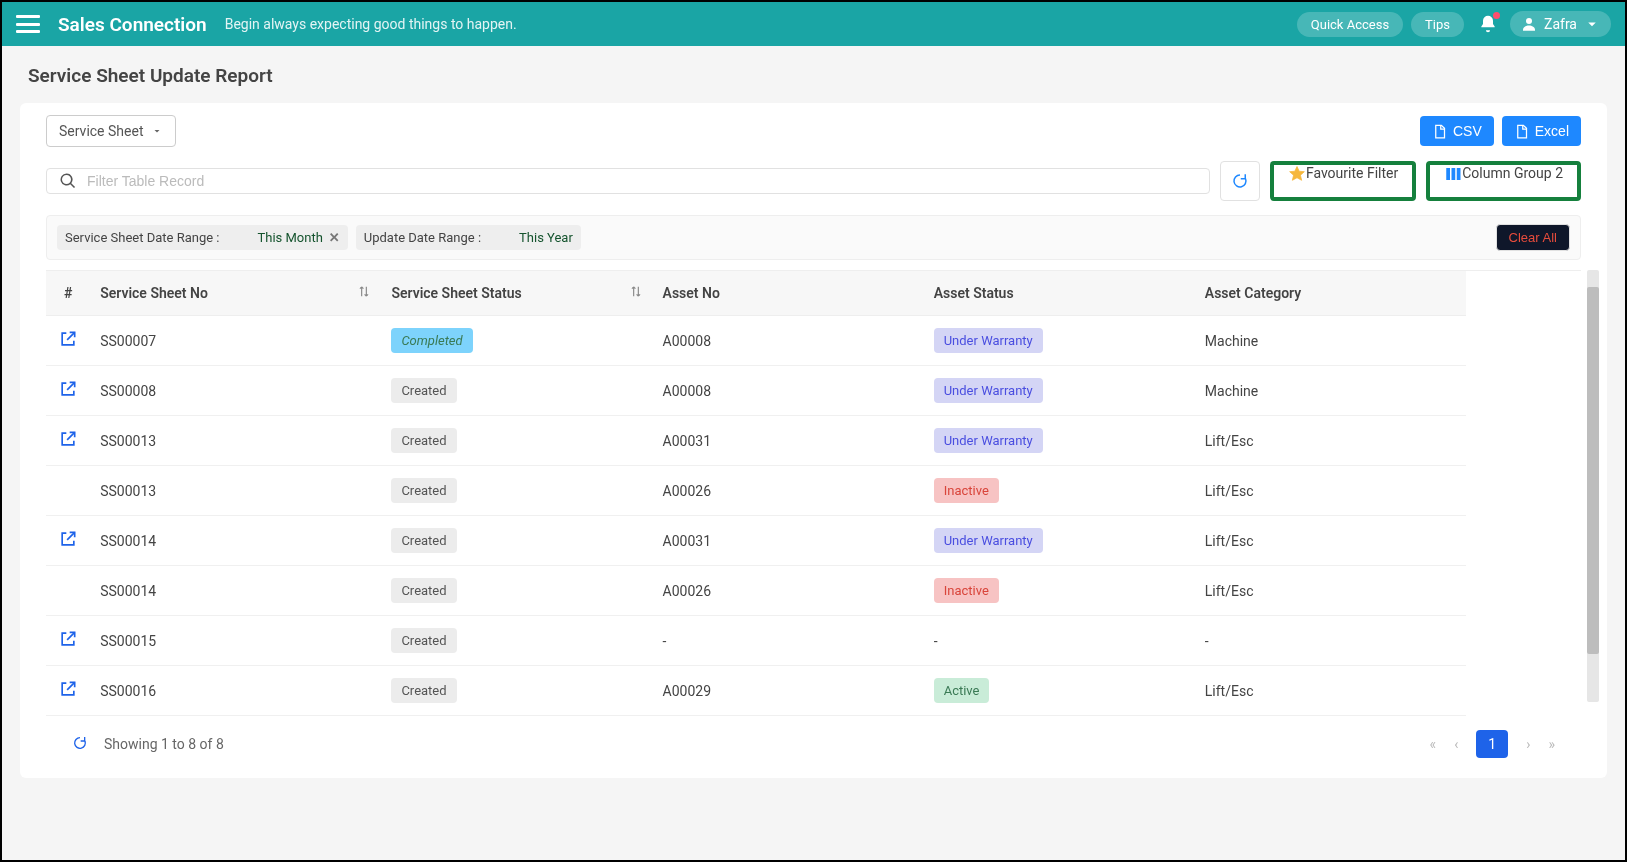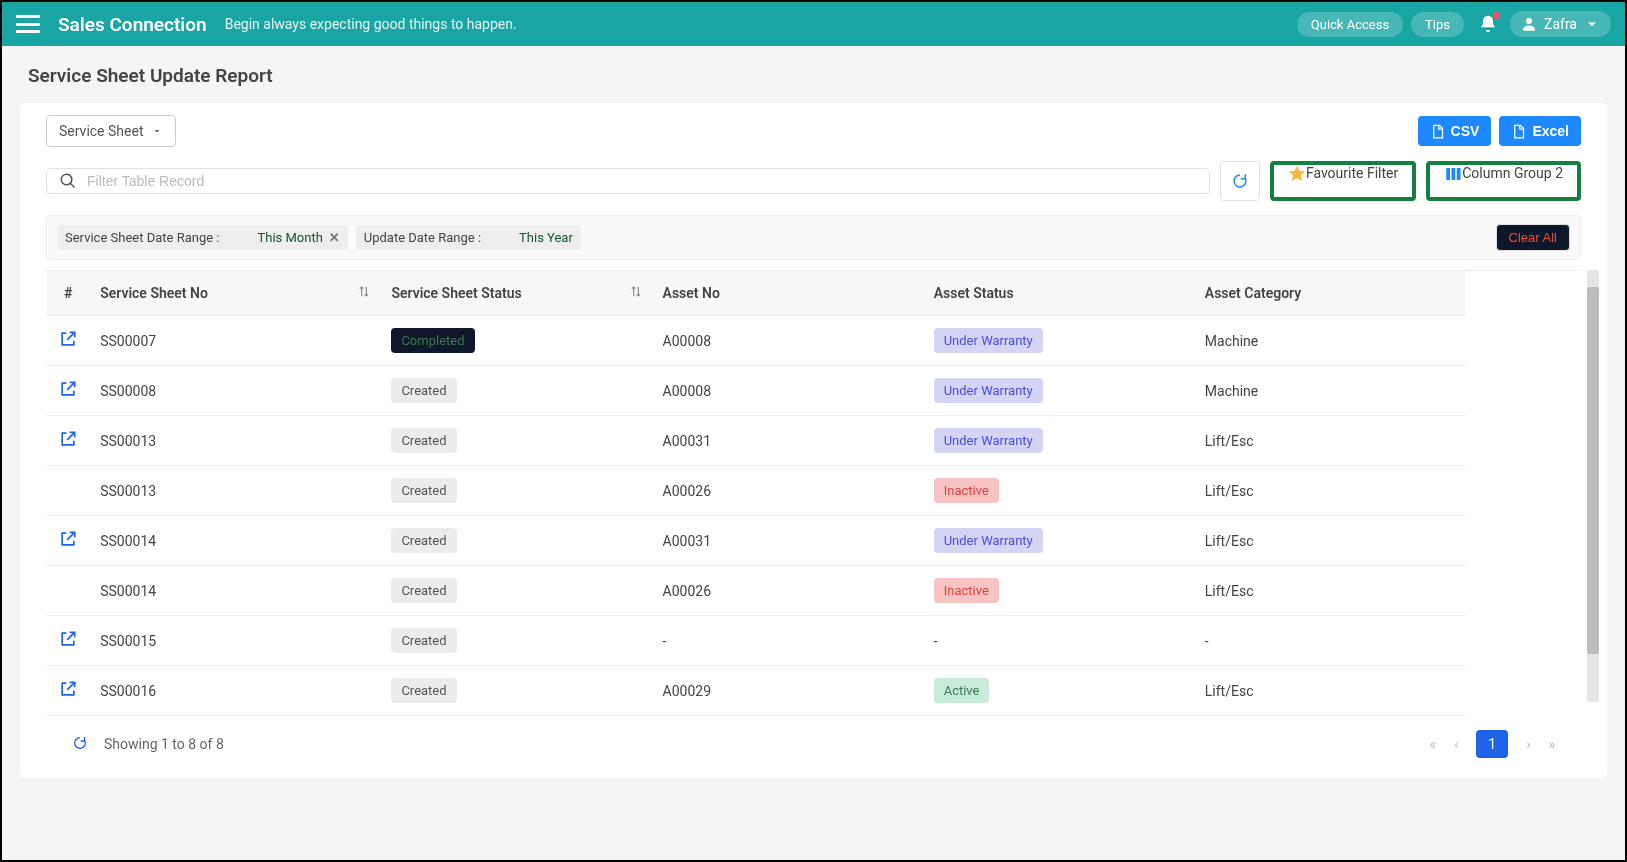--- a/index.html
+++ b/index.html
@@ -18,21 +18,21 @@
 .user-pill { background: rgba(255,255,255,0.2); padding: 4px 10px; border-radius: 14px; margin-left: 12px; display: flex; align-items: center; gap: 6px; cursor: pointer; }
 .user-pill svg { width: 18px; height: 18px; fill: #fff; }
 .chev { width: 10px; height: 10px; }
 
 .page-title { padding: 18px 26px 10px; font-size: 19px; font-weight: 600; color: #444; }
 
 .card { background: #fff; margin: 6px 18px 0; border-radius: 6px; padding: 12px 26px 20px; }
 
 .toolbar1 { display: flex; align-items: center; margin-bottom: 14px; }
 .select-btn { border: 1px solid #ccc; background: #fff; border-radius: 4px; padding: 7px 12px; display: flex; align-items: center; gap: 8px; cursor: pointer; color: #555; }
-.export-btn { background: #1e88ff; color: #fff; border: none; border-radius: 4px; padding: 7px 12px; display: flex; align-items: center; gap: 6px; cursor: pointer; margin-left: 8px; font-size: 14px; font-weight: bold; }
+.export-btn { background: #1e88ff; color: #fff; border: none; border-radius: 4px; padding: 7px 12px; display: flex; align-items: center; gap: 6px; cursor: pointer; margin-left: 8px; font-size: 14px; }
 .export-btn svg { fill: #fff; width: 15px; height: 15px; }
 
 .filter-row { display: flex; align-items: center; gap: 10px; margin-bottom: 14px; }
 .search-wrap { flex: 1; border: 1px solid #e1e1e1; border-radius: 4px; display: flex; align-items: center; padding: 0 12px; height: 26px; }
 .search-wrap svg { width: 18px; height: 18px; fill: #555; margin-right: 10px; }
 .search-wrap input { border: none; outline: none; flex: 1; font-size: 14px; color: #333; }
 .search-wrap input::placeholder { color: #bbb; }
 .icon-btn { width: 40px; height: 40px; border: 1px solid #e1e1e1; border-radius: 4px; display: flex; align-items: center; justify-content: center; cursor: pointer; background:#fff; }
 .icon-btn svg { width: 18px; height: 18px; }
 .fav-btn, .colgrp-btn { height: 40px; border: 4px solid #15803d; border-radius: 4px; display: flex; align-items: flex-start; padding: 0 14px; gap: 0; cursor: pointer; background:#fff; color:#444; }
@@ -57,21 +57,21 @@
 td { padding: 12px 10px; border-bottom: 1px solid #f0f0f0; color: #444; vertical-align: middle; }
 .col-hash { width: 44px; text-align: center; }
 .col-no { width: 290px; }
 .col-status { width: 270px; }
 .col-asset { width: 270px; }
 .col-astatus { width: 270px; }
 .col-cat { width: 270px; }
 .open-icon { cursor: pointer; display: inline-flex; }
 .open-icon svg { width: 20px; height: 20px; stroke: #1e63e9; fill: none; stroke-width: 2; }
 .badge { display: inline-block; padding: 5px 10px; border-radius: 4px; font-size: 13px; }
-.b-completed { background: #0f172a; color: #3a7a55; }
+.b-completed { background: #7dd3fc; color: #3a7a55; font-style: italic; }
 .b-created { background: #ececec; color: #555; }
 .b-warranty { background: #d4d5f5; color: #4a4ee0; }
 .b-inactive { background: #f7c3c3; color: #d9453b; }
 .b-active { background: #c9ecd8; color: #3a7a55; }
 
 .vscroll { position: absolute; right: -18px; top: 0; bottom: 14px; width: 12px; background: #e6e6e6; border-radius: 2px; }
 .vscroll-thumb { position: absolute; left: 0; right: 0; top: 4%; height: 85%; background: #bdbdbd; border-radius: 2px; }
 
 .footer { display: flex; align-items: center; padding: 14px 26px 0; }
 .footer .reload { margin-right: 16px; cursor: pointer; }

